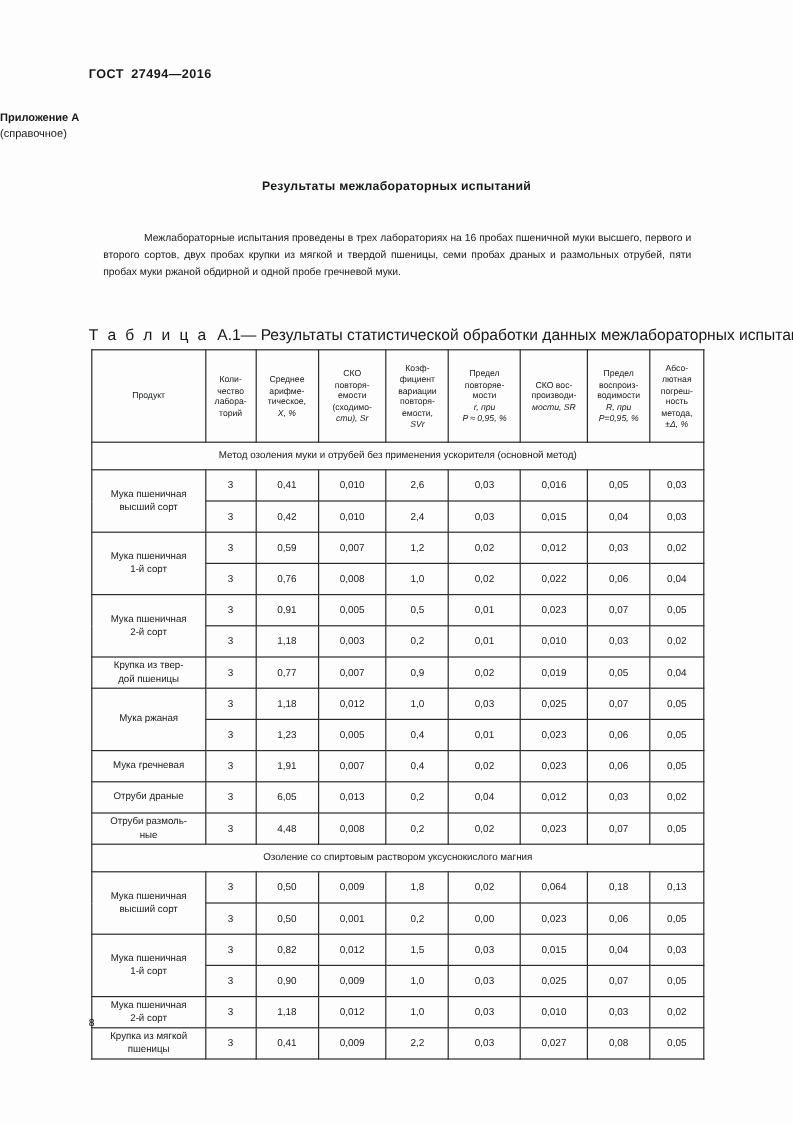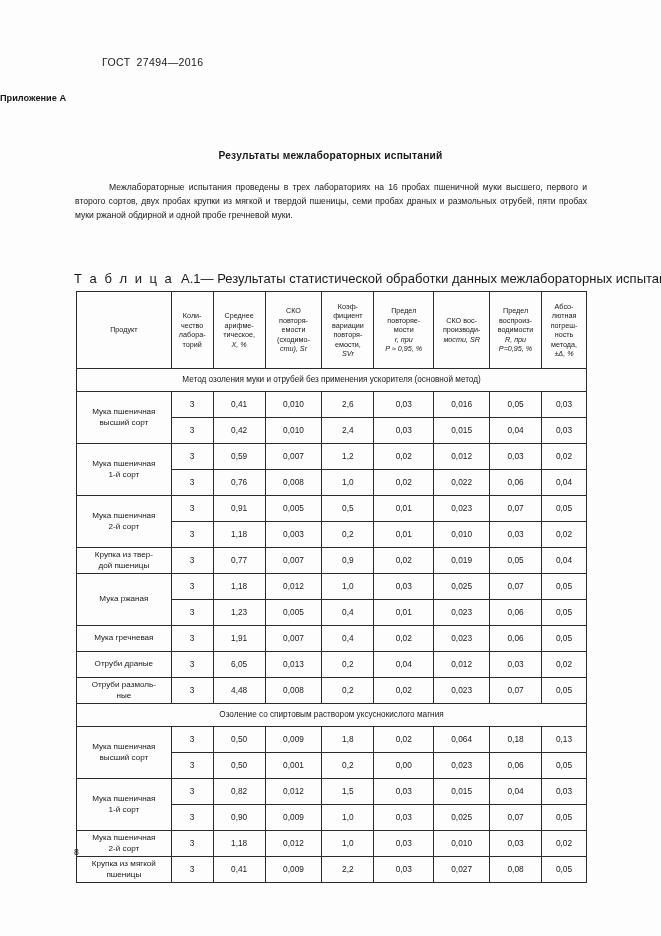--- a/index.html
+++ b/index.html
@@ -20,24 +20,23 @@
     width: 661px;
     height: 936px;
     background: #fdfdfd;
     box-sizing: border-box;
   }
   .std-header {
     position: absolute;
     left: 74px;
     top: 56px;
     font-size: 10.5px;
-    font-weight: normal;
+    font-weight: bold;
     letter-spacing: 0.4px;
     white-space: nowrap;
-    margin-left: 28px;
   }
   .std-header .num { margin-left: 6px; }
 
   .annex-block {
     position: absolute;
     left: 0;
     right: 0;
     top: 92px;
     text-align: left;
     font-size: 9.2px;
@@ -59,21 +58,21 @@
 
   .body-text {
     position: absolute;
     left: 74px;
     width: 514px;
     top: 180px;
     font-size: 8.6px;
     line-height: 1.62;
     text-align: justify;
   }
-  .body-text p { margin: 1px; }
+  .body-text p { margin: 12px; }
   .body-text p + p { margin-top: 0px; }
   .indent { display: inline-block; width: 34px; }
 
   .table-caption {
     position: absolute;
     left: 74px;
     top: 271px;
     font-size: 13px;
     white-space: nowrap;
   }
@@ -140,20 +139,21 @@
 <body>
 
 <div class="page">
 
   <div class="std-header">
     <span>ГОСТ</span><span class="num">27494—2016</span>
   </div>
 
   <div class="annex-block">
     <div>Приложение А</div>
+    <div class="annex-sub">(справочное)</div>
   </div>
 
   <div class="doc-title">Результаты межлабораторных испытаний</div>
 
   <div class="body-text">
     <p><span class="indent"></span><span>Межлабораторные испытания проведены в трех лабораториях на 16 пробах пшеничной муки высшего, первого и второго сортов, двух пробах крупки из мягкой и твердой пшеницы, семи пробах драных и размольных отрубей, пяти пробах муки ржаной обдирной и одной пробе гречневой муки.</span></p>
   </div>
 
   <div class="table-caption">
     <span class="tword">Т а б л и ц а</span>&nbsp;&nbsp;<span>А.1</span><span>—</span>&nbsp;<span>Результаты статистической обработки данных межлабораторных испытаний</span>

